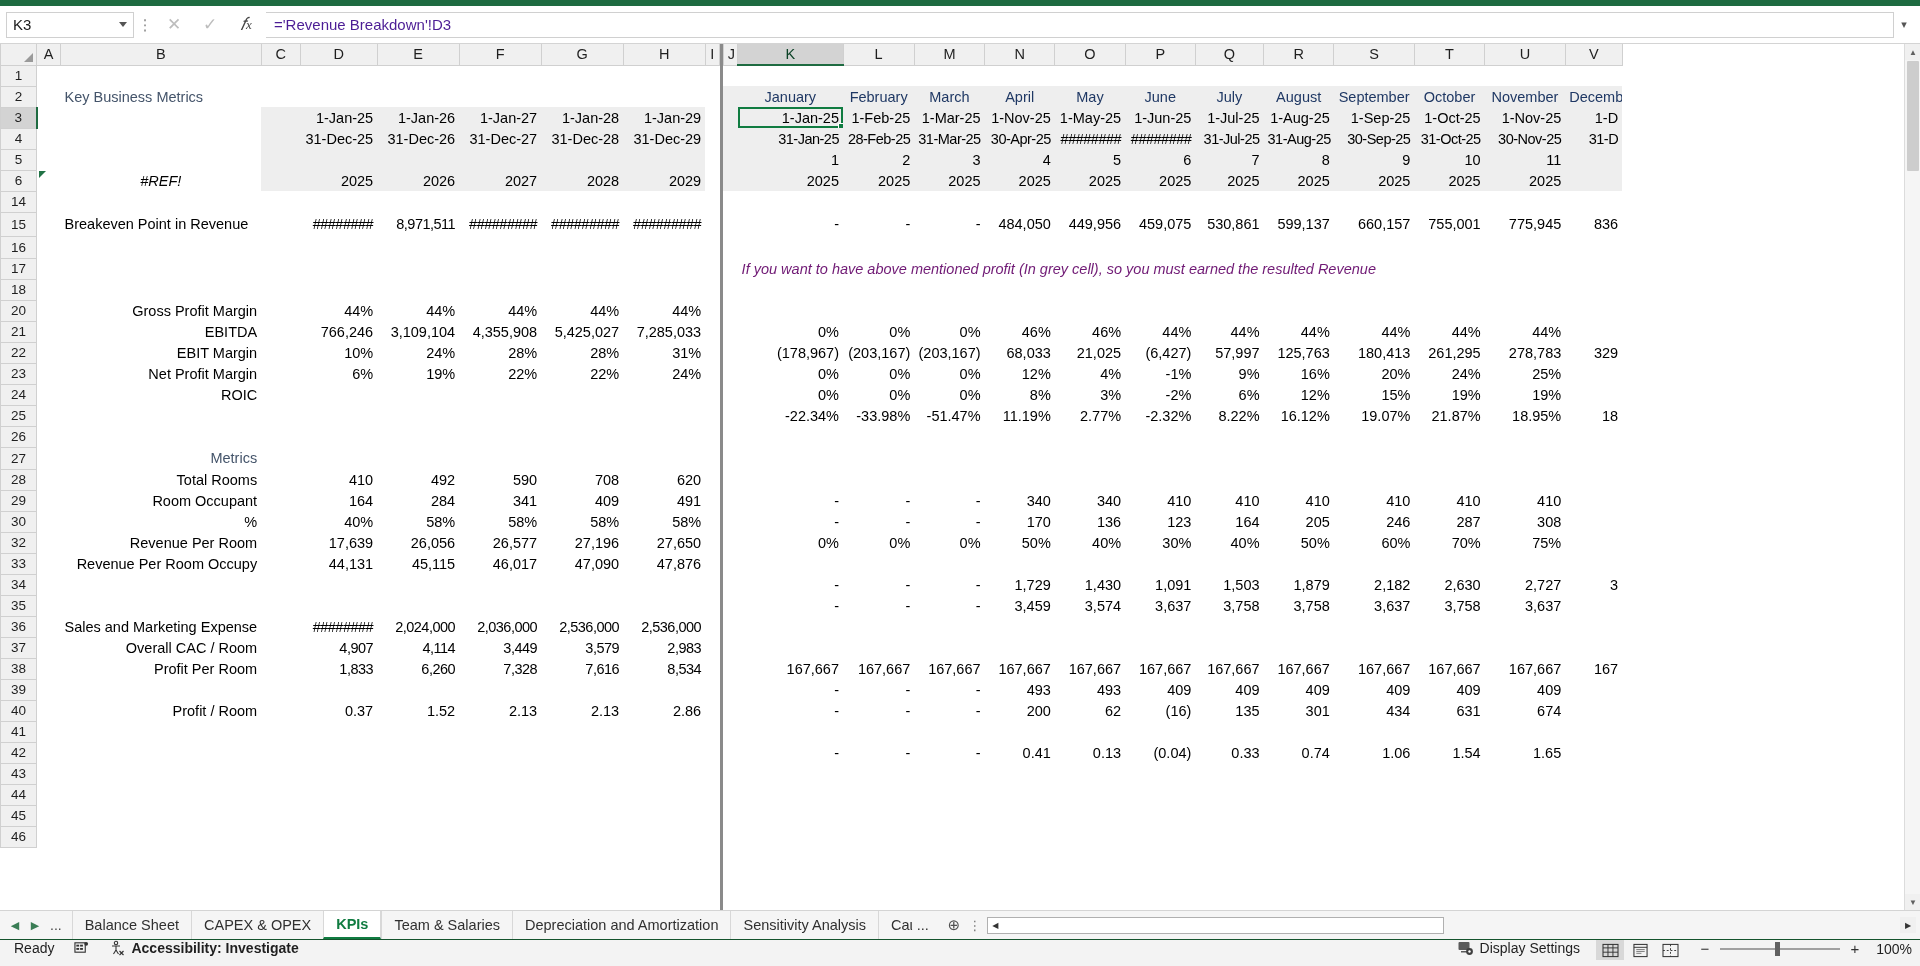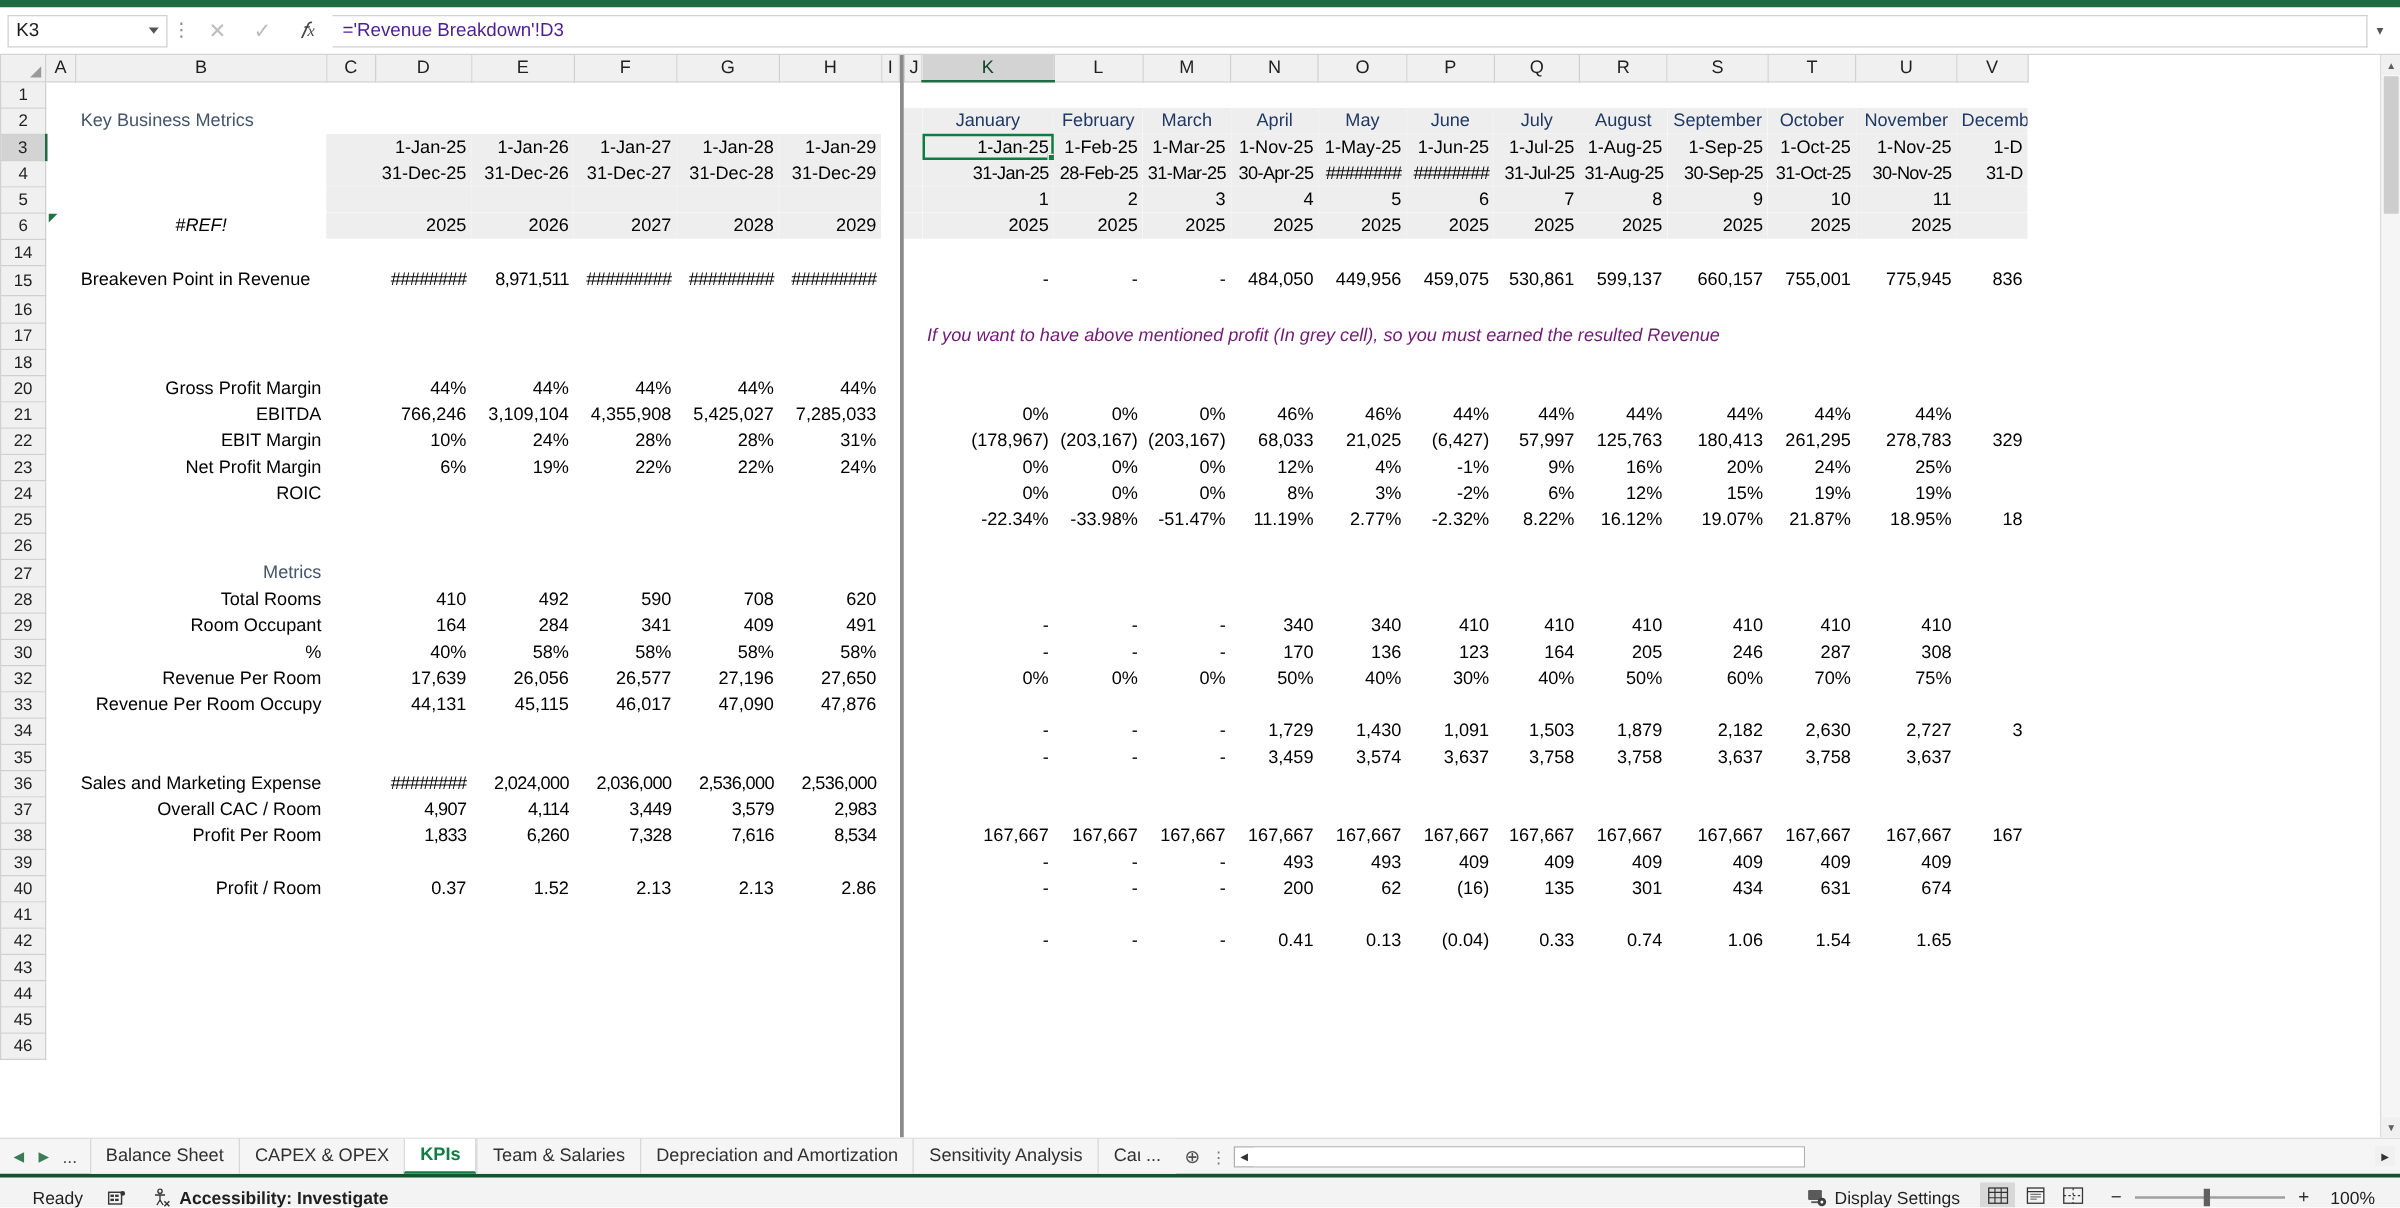--- a/index.html
+++ b/index.html
@@ -218,25 +218,25 @@
   }
   .hscroll .htrack { flex: 1; height: 15px; background: #fff; }
   .hsp { flex: 1; }
   .hsc-right {
     width: 16px; height: 16px; display: flex; align-items: center;
     justify-content: center; font-size: 8px; color: #333; background:#f0f0f0;
   }
 
   
   .statusbar {
-    display: flex; align-items: flex-end;
+    display: flex; align-items: flex-start;
     height: 27px; background: #f3f3f3;
-    border-top: 3px solid #14532d;
+    border-top: 1px solid #14532d;
     font-size: 14px; color: #1f1f1f;
-    padding: 0 20px;
+    padding: 0 8px;
   }
   .sb-item { display: flex; align-items: center; gap: 6px; padding: 0 10px; }
   .sb-item.first { padding-left: 6px; }
   .sb-spacer { flex: 1; }
   .sb-bold { font-weight: bold; }
   .sb-icon { display: inline-flex; align-items: center; }
   .viewbtns { display: flex; align-items: center; gap: 2px; padding: 0 6px; }
   .vbtn {
     width: 28px; height: 20px;
     display: flex; align-items: center; justify-content: center;

